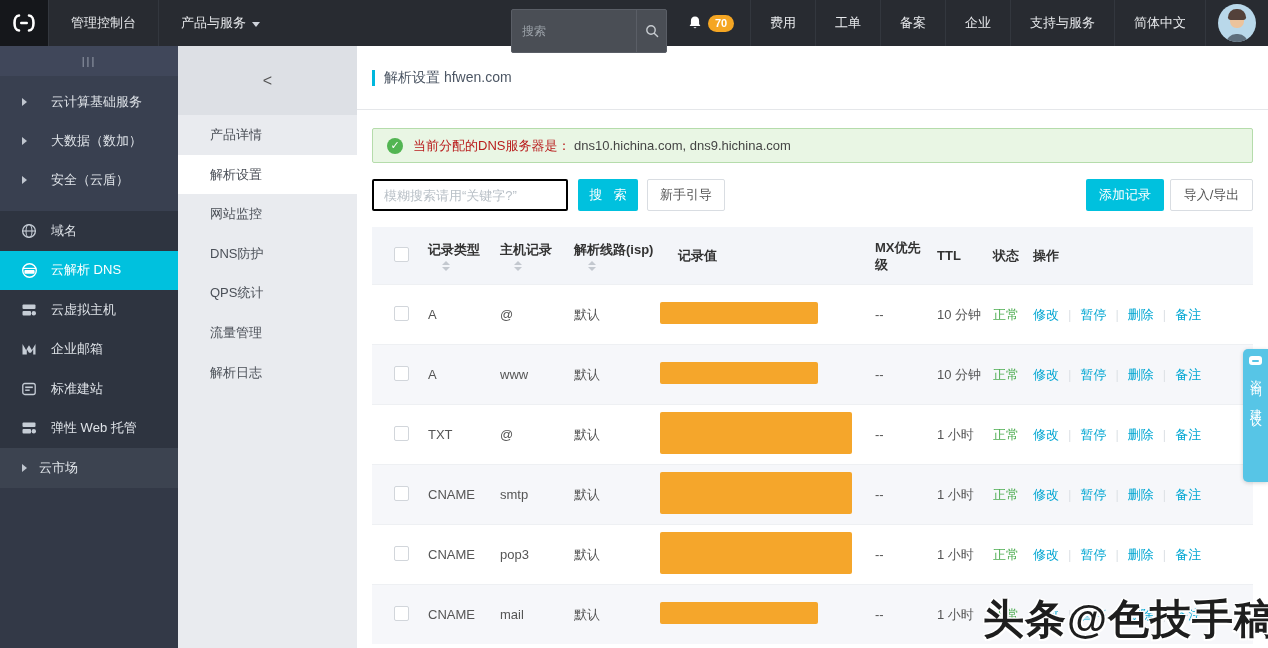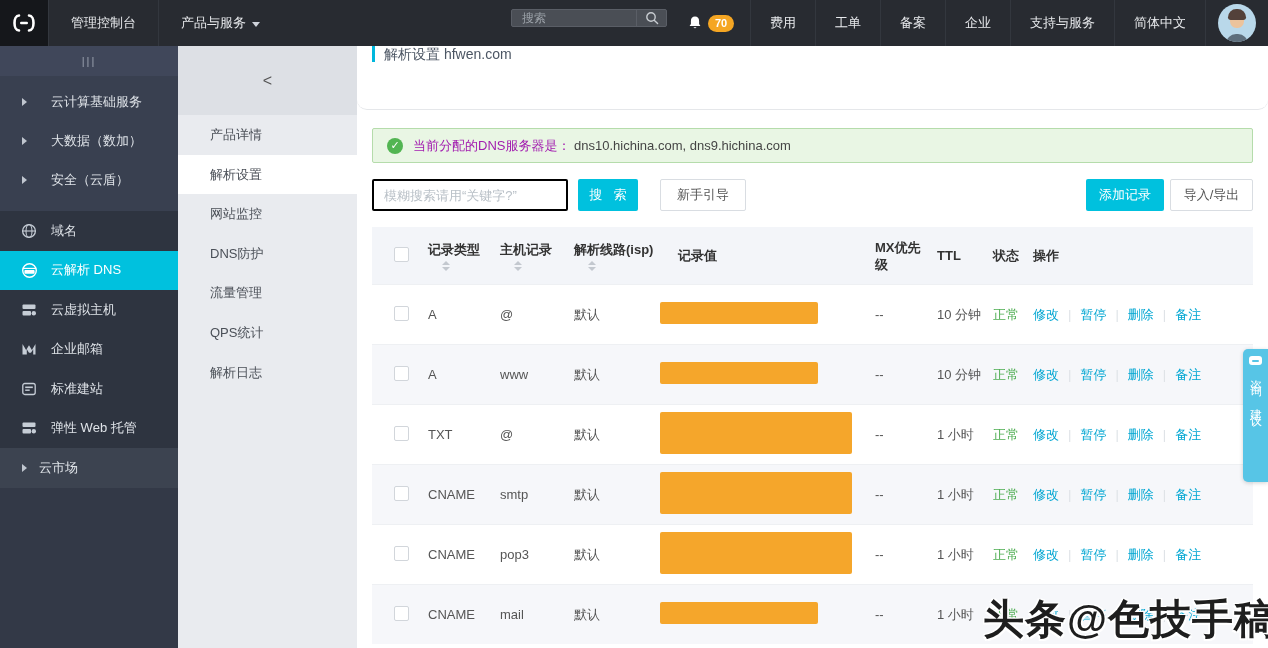--- a/index.html
+++ b/index.html
@@ -14,21 +14,21 @@
   .navbar { position:absolute; top:0; left:0; width:100%; height:46px;
     background:#282b31; display:flex; align-items:stretch; color:#e8eaed;
     font-size:13px; z-index:40;justify-content:space-between; }
   .nav-logo { width:48px; background:#15171b; display:flex; align-items:center;
     justify-content:center; flex:none; cursor:pointer; }
   .nav-link { padding:0 22px; display:flex; align-items:center; gap:6px;
     border-left:1px solid #33373e; cursor:pointer; white-space:nowrap; }
   .caret-down { width:0; height:0; border-left:4px solid transparent;
     border-right:4px solid transparent; border-top:5px solid #cfd3da; margin-top:2px; }
   .nav-spacer { flex:1; }
-  .nav-search { width:156px; height:18px; margin:9px 16px 0 0; background:#4a4e55;
+  .nav-search { width:156px; height:44px; margin:9px 16px 0 0; background:#4a4e55;
     border:1px solid #5a5e66; border-radius:2px; display:flex; align-items:stretch; flex:none; }
   .nav-search input { flex:1; background:transparent; border:none; outline:none;
     color:#d6d9dd; font-size:12px; padding:0 10px; min-width:0; }
   .nav-search input::placeholder { color:#9ba1a8; }
   .nav-search-btn { width:30px; border-left:1px solid #5a5e66; display:flex;
     align-items:center; justify-content:center; cursor:pointer; }
   .nav-bell { display:flex; align-items:center; gap:5px; padding:0 16px 0 4px; cursor:pointer; }
   .badge { min-width:26px; height:17px; background:#f5a623; border-radius:9px;
     color:#fff; font-size:11px; font-weight:bold; display:flex; align-items:center;
     justify-content:center; padding:0 6px; }
@@ -71,41 +71,41 @@
   
   .submenu { position:absolute; top:46px; left:178px; width:179px; bottom:0;
     background:#e9ebef; font-size:13px; color:#4a4f57; }
   .sm-top { height:69px; background:#dde0e5; display:flex; align-items:center;
     justify-content:center; font-size:16px; color:#555; cursor:pointer; }
   .sm-item { height:39.6px; line-height:39.6px; padding-left:32px; cursor:pointer; }
   .sm-item.active { background:#fff; }
 
   
   .main { position:absolute; top:46px; left:357px; right:0; bottom:0; background:#fff; overflow:hidden; }
-  .page-head { height:64px; display:flex; align-items:flex-start; padding-left:15px;
-    border-bottom:1px solid #e5e7ea;border-radius:10px; }
+  .page-head { height:64px; display:flex; align-items:center; padding-left:15px;
+    border-bottom:1px solid #e5e7ea; }
   .title-bar { width:3px; height:16px; background:#00b7dd; margin-right:9px; }
   .page-title { font-size:14px; color:#4c5664; }
   .banner { margin:18px 15px 0; height:35px; background:#e9f6e4;
     border:1px solid #b5dcab; border-radius:2px; display:flex; align-items:center;
     padding:0 14px; gap:10px; font-size:13px; }
   .check-icon { width:16px; height:16px; border-radius:50%; background:#52b552;
     color:#fff; font-size:11px; display:flex; align-items:center; justify-content:center; flex:none; }
-  .banner-label { color:#a21caf;margin-top:33px; }
+  .banner-label { color:#b91c1c;margin-top:33px; }
   .banner-value { color:#454545; }
   .controls { margin:16px 15px 0; display:flex; align-items:center; height:32px; }
   .fuzzy-input { width:196px; height:32px; border:2px solid #000000; border-radius:2px;
     padding:0 10px; font-size:13px; color:#333; outline:none; }
   .fuzzy-input::placeholder { color:#b9c0c7; }
   .btn { height:32px; border-radius:2px; font-size:13px; display:flex;
     align-items:center; justify-content:center; cursor:pointer; white-space:nowrap; }
   .btn-cyan { background:#00c1de; color:#fff; border:none; }
   .btn-white { background:#fff; color:#555; border:1px solid #d9dde2; }
   .btn-search { width:60px; margin-left:10px; letter-spacing:4px; padding-left:4px; }
-  .btn-guide { width:86px; margin-left:22px; }
+  .btn-guide { width:78px; margin-left:9px; }
   .btn-add { width:78px; }
   .btn-impexp { width:83px; margin-left:6px; }
 
   
   .table { margin:16px 15px 0; }
   .thead { background:#f3f5f9; display:flex; align-items:center; min-height:57px;
     font-size:13px; color:#333; font-weight:bold; }
   .trow { display:flex; align-items:center; height:60px; border-top:1px solid #eef0f3;
     font-size:13px; color:#555; background:#fff; }
   .trow.alt { background:#f6f7fa; }
@@ -289,22 +289,22 @@
 
 <div class="submenu">
   <div class="sm-top">
     <span>&lt;</span>
   </div>
   <div>
       <div class="sm-item">产品详情</div>
       <div class="sm-item active">解析设置</div>
       <div class="sm-item">网站监控</div>
       <div class="sm-item">DNS防护</div>
+      <div class="sm-item">QPS统计</div>
       <div class="sm-item">流量管理</div>
-      <div class="sm-item">QPS统计</div>
       <div class="sm-item">解析日志</div>
     </div>
 </div>
 
 <div class="main">
   <div class="page-head">
     <span class="title-bar"></span>
     <span class="page-title">解析设置 hfwen.com</span>
   </div>
 

